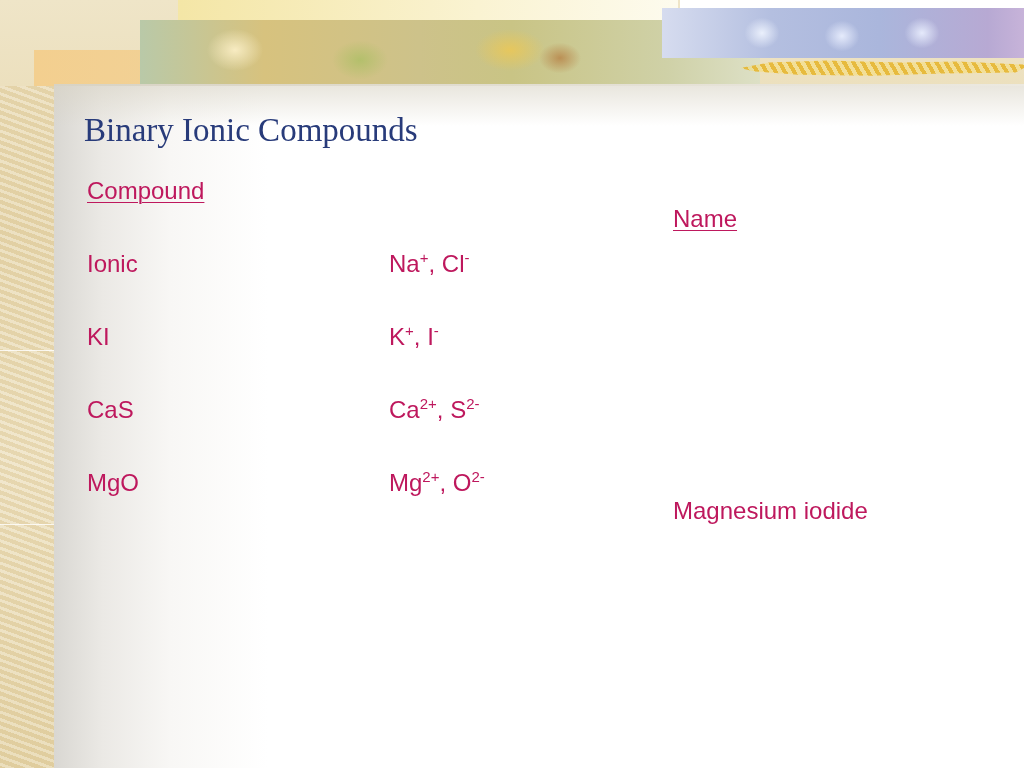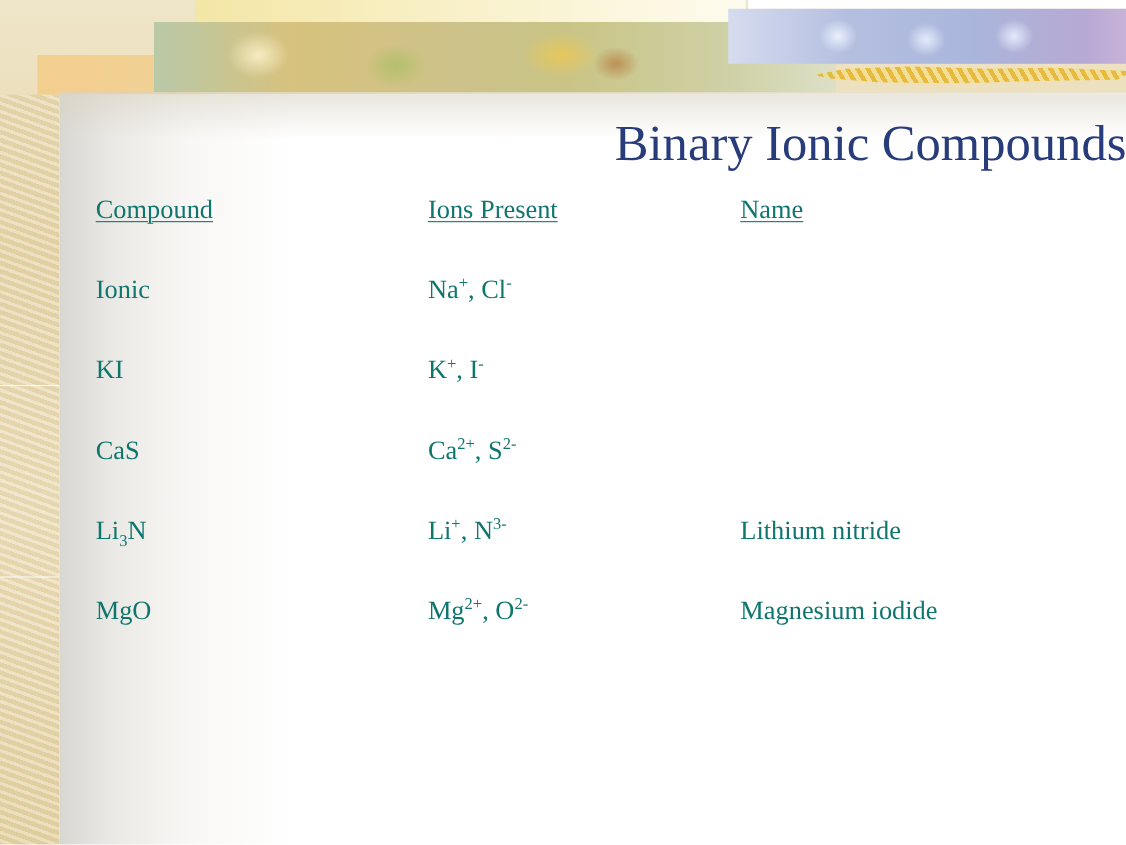--- a/index.html
+++ b/index.html
@@ -91,50 +91,50 @@
     .banner .fade {
       position: absolute; left: 54px; top: 84px; width: 970px; height: 2px;
       background: linear-gradient(90deg, #d8d3c4, #ece9e0);
     }
 
     
     .slide-title {
       position: absolute;
       left: 0; right: 0;
       top: 100px;
-      text-align: right;
-      padding-left: 40px;
+      text-align: left;
+      padding-left: 84px;
       font-family: "Liberation Serif", serif;
-      font-size: 46px;
+      font-size: 33px;
       color: #283b7a;
       line-height: 60px;
     }
 
     
     .table {
       position: absolute;
       left: 87px; top: 176px;
       width: 880px;
-      font-family: Liberation Serif, serif;
+      font-family: Liberation Sans, sans-serif;
       font-size: 24px;
-      color: #0f766e;
+      color: #be185d;
     }
     .row {
       position: relative;
       height: 73px;
     }
     .cell {
       position: absolute;
       top: 0;
       line-height: 30px;
       white-space: nowrap;
     }
     .c1 { left: 0; }
     .c2 { left: 302px; }
-    .c3 { left: 586px; }
+    .c3 { left: 586px; margin-top: 28px; }
     .hdr { text-decoration: underline; text-decoration-thickness: 1px; text-underline-offset: 3px; }
     sup, sub { font-size: 15px; line-height: 0; }
     sup { vertical-align: 9px; }
     sub { vertical-align: -6px; }
   </style>
 </head>
 <body>
 
 <div class="slide">
   <div class="parchment-strip">
@@ -152,44 +152,38 @@
     <div class="fade"></div>
   </div>
 
   <div class="content-panel"></div>
 
   <div class="slide-title">Binary Ionic Compounds</div>
 
   <div class="table">
     <div class="row">
       <span class="cell c1 hdr">Compound</span>
-      <span class="cell c2 hdr">Ions Present</span>
       <span class="cell c3 hdr">Name</span>
     </div>
 
     <div class="row">
       <span class="cell c1"><span>Ionic</span><sub></sub><span></span></span>
       <span class="cell c2"><span>Na</span><sup>+</sup><span>, </span><span>Cl</span><sup>-</sup></span>
     </div>
 
     <div class="row">
       <span class="cell c1"><span>KI</span><sub></sub><span></span></span>
       <span class="cell c2"><span>K</span><sup>+</sup><span>, </span><span>I</span><sup>-</sup></span>
     </div>
 
     <div class="row">
       <span class="cell c1"><span>CaS</span><sub></sub><span></span></span>
       <span class="cell c2"><span>Ca</span><sup>2+</sup><span>, </span><span>S</span><sup>2-</sup></span>
     </div>
 
-    <div class="row">
-      <span class="cell c1"><span>Li</span><sub>3</sub><span>N</span></span>
-      <span class="cell c2"><span>Li</span><sup>+</sup><span>, </span><span>N</span><sup>3-</sup></span>
-      <span class="cell c3">Lithium nitride</span>
-    </div>
 
 
     <div class="row">
       <span class="cell c1"><span>MgO</span><sub></sub><span></span></span>
       <span class="cell c2"><span>Mg</span><sup>2+</sup><span>, </span><span>O</span><sup>2-</sup></span>
       <span class="cell c3">Magnesium iodide</span>
     </div>
   </div>
 </div>
 

